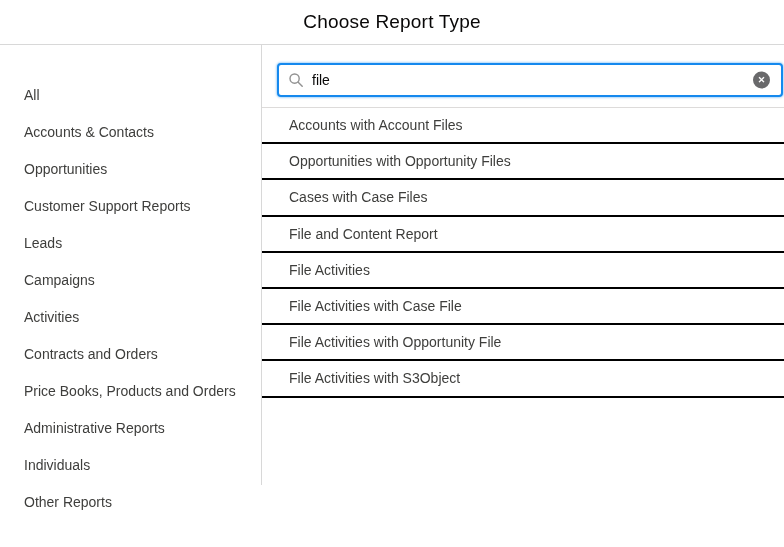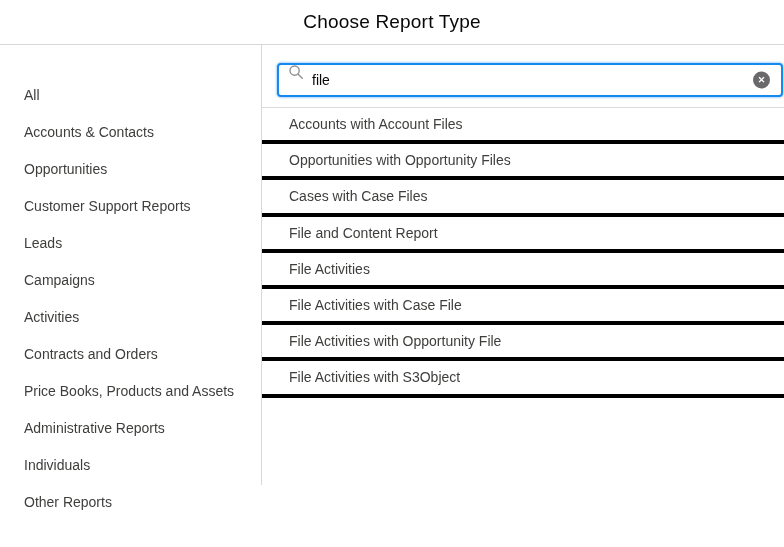--- a/index.html
+++ b/index.html
@@ -60,20 +60,21 @@
     border-bottom: 1px solid #dddbda;
   }
   .search-box {
     position: relative;
     height: 34px;
     border: 2px solid #1589ee;
     border-radius: 4px;
     box-shadow: 0 0 2px 1px rgba(21,137,238,0.35);
     background: #fff;
     display: flex;
+    align-items: center;
     padding: 0 36px 0 10px;
   }
   .search-box svg { flex: 0 0 auto; display: block; }
   .search-input {
     border: none;
     outline: none;
     flex: 1;
     margin-left: 9px;
     font-family: "Liberation Sans", sans-serif;
     font-size: 14px;
@@ -102,21 +103,21 @@
   }
 
   .results { flex: 1; overflow: hidden; }
   .result-row {
     height: 36.2px;
     display: flex;
     align-items: center;
     padding-left: 27px;
     font-size: 14px;
     color: #3e3e3c;
-    border-bottom: 4px solid #000000;
+    border-bottom: 2px solid #000000;
     cursor: pointer;
     white-space: nowrap;
   }
 </style>
 </head>
 <body>
 
 <div class="modal">
 
   <div class="header">
@@ -153,21 +154,21 @@
 
         <div class="side-item">
           <span>Activities</span>
         </div>
 
         <div class="side-item">
           <span>Contracts and Orders</span>
         </div>
 
         <div class="side-item">
-          <span>Price Books, Products and Assets</span>
+          <span>Price Books, Products and Orders</span>
         </div>
 
         <div class="side-item">
           <span>Administrative Reports</span>
         </div>
 
 
         <div class="side-item">
           <span>Individuals</span>
         </div>

